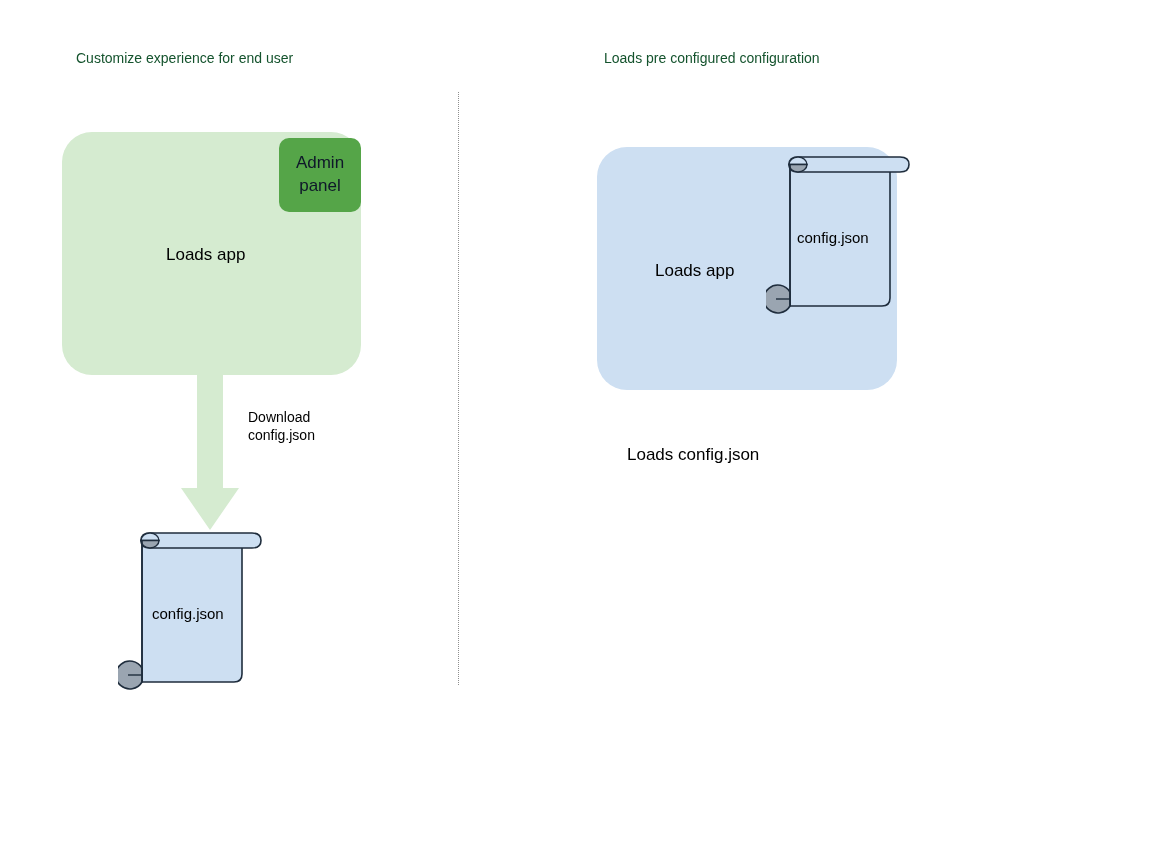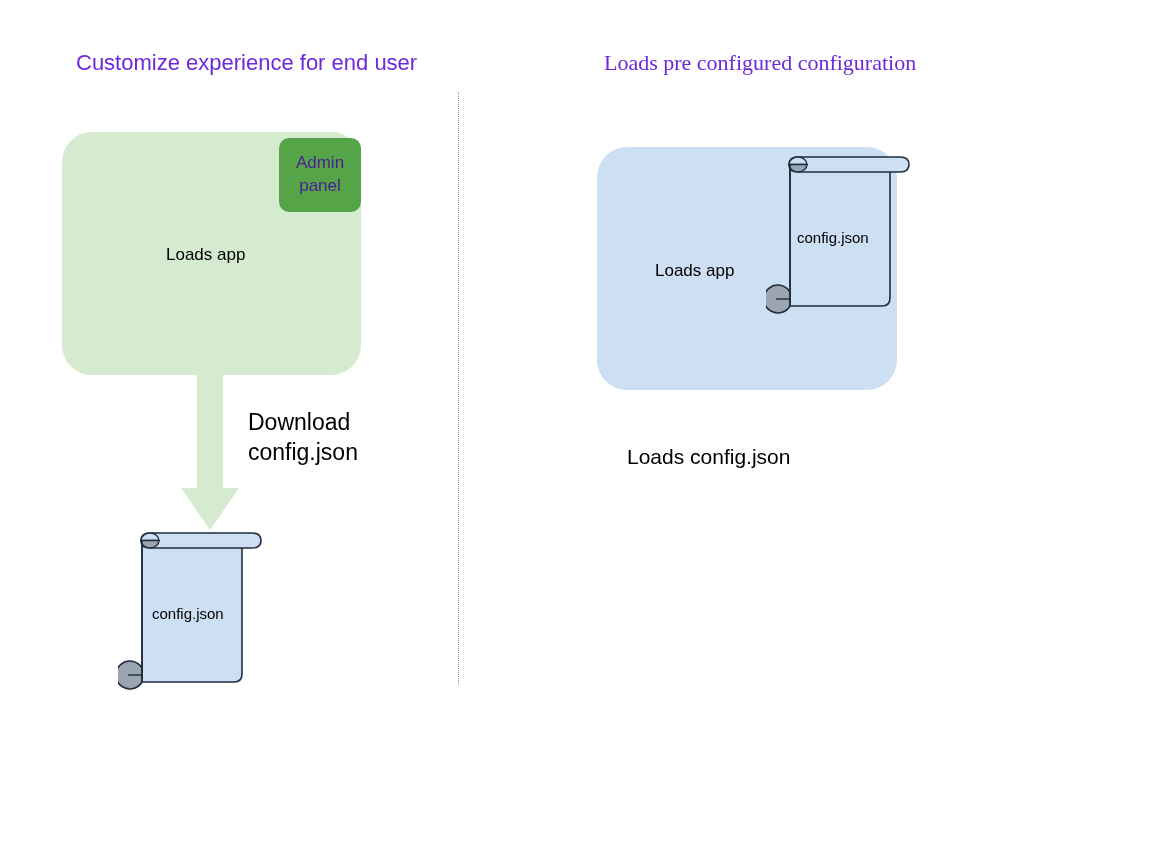--- a/index.html
+++ b/index.html
@@ -15,27 +15,27 @@
     position: relative;
     width: 1152px;
     height: 864px;
     background: #ffffff;
     overflow: hidden;
   }
 
   
   .heading {
     position: absolute;
-    font-size: 22px;
-    color: #6d28d9;
+    font-size: 14px;
+    color: #14532d;
     white-space: nowrap;
     line-height: 1.2;
   }
   #heading-left  { left: 76px;  top: 50px; }
-  #heading-right { left: 604px; top: 50px; font-family: Liberation Serif, serif; }
+  #heading-right { left: 604px; top: 50px; }
 
   
   #divider {
     position: absolute;
     left: 458px;
     top: 92px;
     width: 0px;
     height: 593px;
     border-left: 1px dotted #8f8f8f;
   }
@@ -83,38 +83,38 @@
     position: absolute;
     left: 0;
     top: 0;
     width: 82px;
     height: 74px;
     display: flex;
     align-items: center;
     justify-content: center;
     text-align: center;
     font-size: 17px;
-    color: #4c1d95;
+    color: #0f172a;
     line-height: 1.35;
     white-space: pre-line;
   }
 
   
   #download-arrow {
     position: absolute;
     left: 177px;
     top: 370px;
     width: 66px;
     height: 163px;
   }
   #arrow-label {
     position: absolute;
     left: 248px;
     top: 408px;
-    font-size: 23px;
+    font-size: 14px;
     color: #000000;
     line-height: 1.3;
     white-space: pre-line;
   }
 
   
   .scroll-doc {
     position: absolute;
   }
   #scroll-left  { left: 118px; top: 526px; width: 150px; height: 165px; }
@@ -128,21 +128,21 @@
     pointer-events: none;
   }
   #scroll-left-caption  { left: 152px; top: 605px; }
   #scroll-right-caption { left: 797px; top: 229px; }
 
   
   #loads-caption {
     position: absolute;
     left: 627px;
     top: 445px;
-    font-size: 21px;
+    font-size: 17px;
     color: #000000;
     white-space: nowrap;
   }
 </style>
 </head>
 <body>
 
 <div id="canvas">
 
   <div class="heading" id="heading-left">Customize experience for end user</div>

